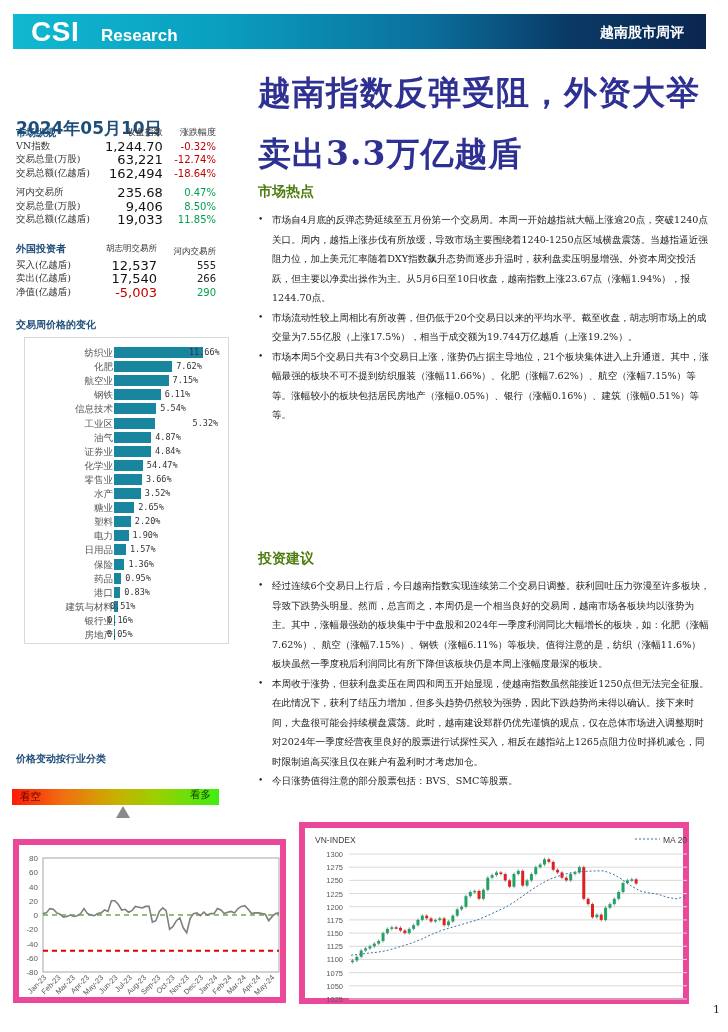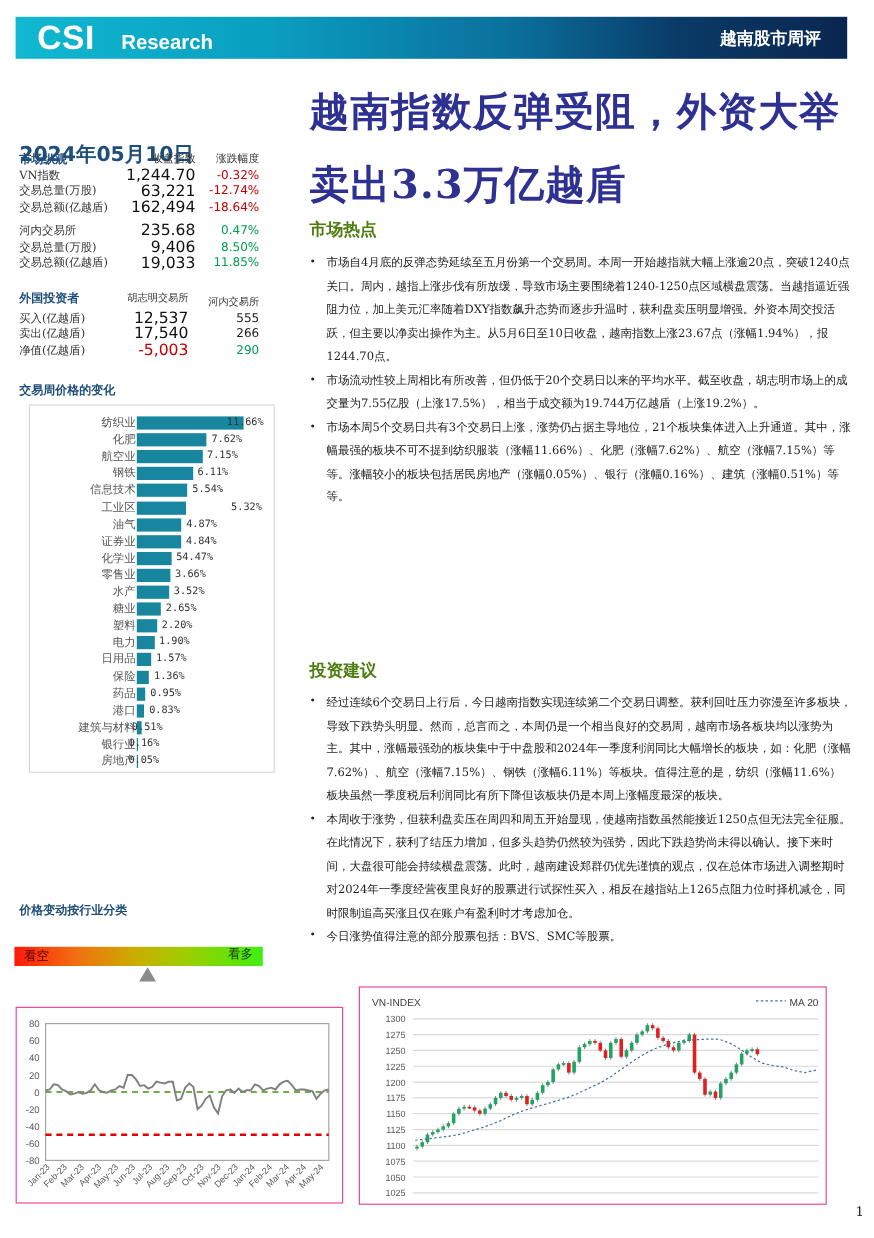--- a/index.html
+++ b/index.html
@@ -43,21 +43,21 @@
     border-left: 7px solid transparent; border-right: 7px solid transparent; border-bottom: 12px solid #8a8a8a; }
 
   .title { position: absolute; left: 258px; top: 62px; width: 460px; font-family: "DejaVu Serif", serif; font-weight: bold; font-size: 33px; line-height: 61px; color: #2e3192; letter-spacing: 1px; }
 
   .sec-h { position: absolute; left: 258px; font-family: "DejaVu Sans", sans-serif; font-weight: bold; font-size: 14px; color: #4d7c0f; }
 
   .bullets { position: absolute; left: 258px; width: 452px; font-family: "DejaVu Serif", serif; font-size: 9.6px; line-height: 19.5px; color: #222; }
   .bullets .b { position: relative; padding-left: 14px; }
   .bullets .b::before { content: "•"; position: absolute; left: 0; top: 0; font-size: 9px; }
 
-  .chart-frame { position: absolute; border: 1px solid #ec4899; background: #fff; text-align: right; }
+  .chart-frame { position: absolute; border: 6px solid #ec4899; background: #fff; text-align: right; }
   .page-num { position: absolute; right: 8px; top: 1003px; font-size: 11px; color: #222; }
 </style>
 </head>
 <body>
 
 <div class="banner">
   <span class="logo-csi">CSI</span>
   <span class="logo-research">Research</span>
   <span class="banner-right">越南股市周评</span>
 </div>

